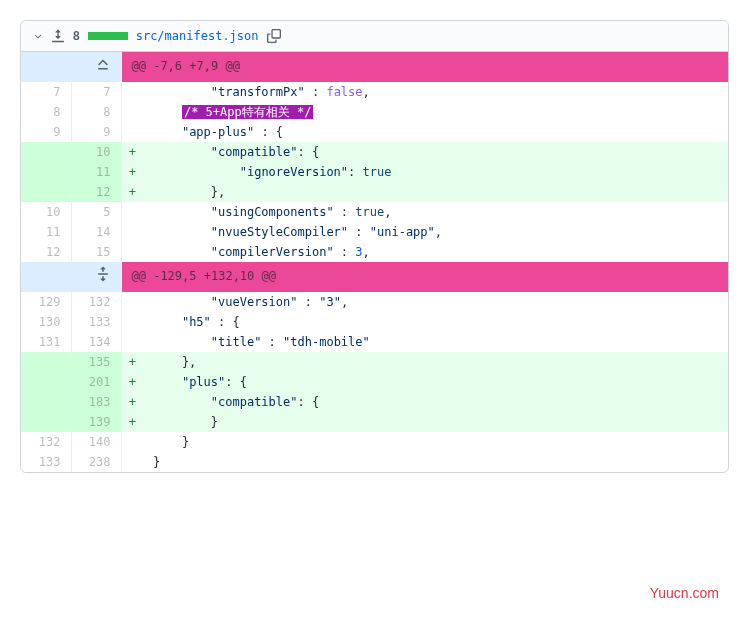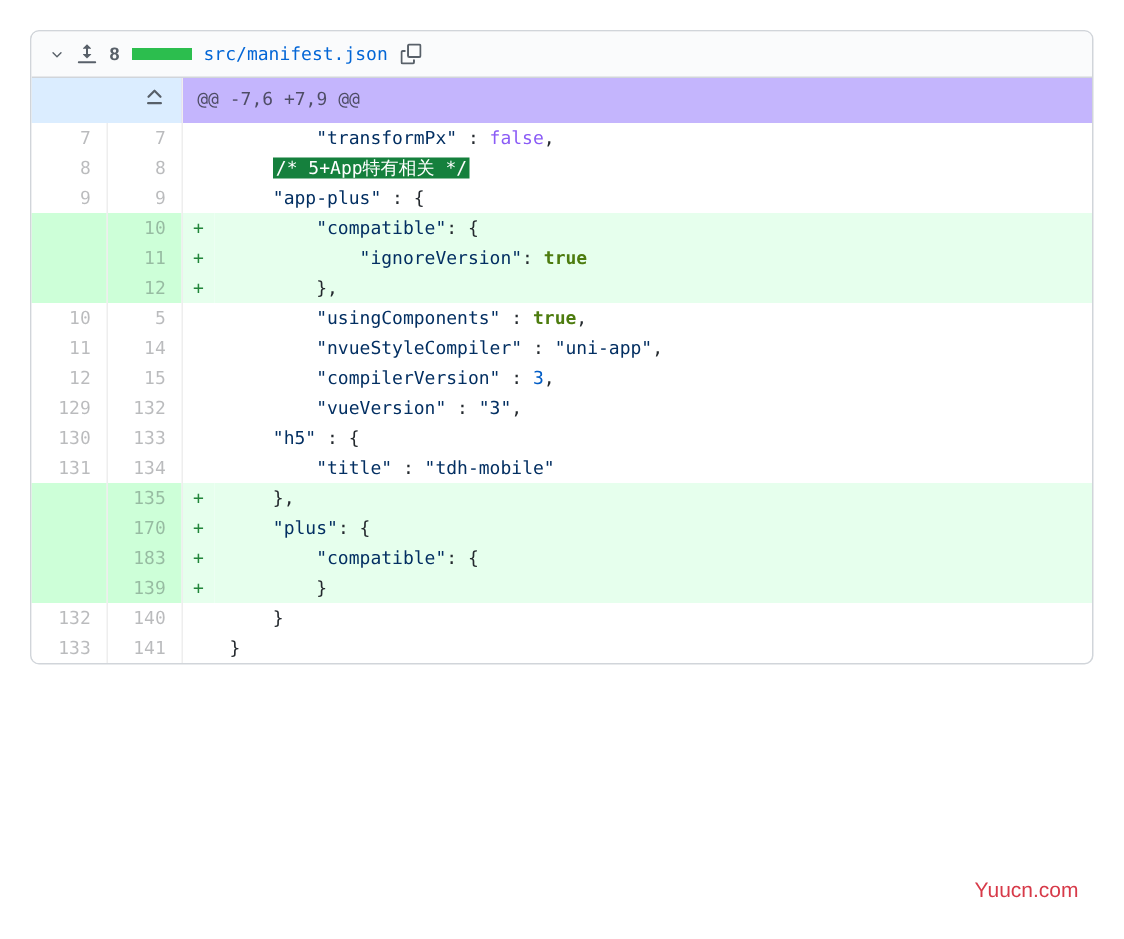--- a/index.html
+++ b/index.html
@@ -13,26 +13,26 @@
 .block { width: 8px; height: 8px; background: #2cbe4e; border: 1px solid #2cbe4e; }
 .file-path { font-family: "SFMono-Regular", Consolas, Menlo, monospace; font-size: 12px; color: #0366d6; }
 .copy-icon { color: #586069; cursor: pointer; }
 .diff-table { width: 100%; border-collapse: collapse; font-family: "SFMono-Regular", Consolas, Menlo, monospace; font-size: 12px; line-height: 20px; }
 .line-num { width: 50px; min-width: 50px; text-align: right; padding: 0 10px; color: rgba(27,31,35,0.3); background: #fff; user-select: none; vertical-align: top; border-right: 1px solid #eee; }
 .line-num.addition { background: #cdffd8; }
 .marker-col { width: 22px; padding: 0 5px; text-align: center; color: #22863a; user-select: none; vertical-align: top; }
 .marker-col.addition { background: #e6ffed; }
 .code-content { padding: 0 10px; white-space: pre; vertical-align: top; }
 .code-content.addition { background: #e6ffed; }
-.hunk-row td { background: #c4b5fd; }
+.hunk-row td { background: #ec4899; }
 .hunk-row .line-num { background: #dbedff; padding: 4px 10px; }
 .hunk-row .code-content { color: rgba(27,31,35,0.7); padding: 4px 10px; }
 .expand-icon { display: inline-block; color: #586069; }
-.highlight-red { background: #15803d; color: #fff; padding: 0 2px; }
-.kw-true { color: #4d7c0f; font-weight: bold; }
+.highlight-red { background: #a21caf; color: #fff; padding: 0 2px; }
+.kw-true { color: #0c4a6e; }
 .kw-num { color: #005cc5; }
 .kw-str { color: #032f62; }
 .kw-false { color: #8b5cf6; margin-top: 22px; }
 .watermark { position: absolute; right: 30px; bottom: 25px; color: #d73a49; font-size: 14px; font-weight: 400; font-family: -apple-system, sans-serif; margin-top: 48px; }
 svg { display: block; }
 </style>
 </head>
 <body>
 
 <div class="diff-container">
@@ -118,20 +118,26 @@
           <td class="line-num">14</td>
           <td class="marker-col"></td>
           <td class="code-content">        <span class="kw-str">"nvueStyleCompiler"</span> : <span class="kw-str">"uni-app"</span>,</td>
         </tr>
         <tr>
           <td class="line-num">12</td>
           <td class="line-num">15</td>
           <td class="marker-col"></td>
           <td class="code-content">        <span class="kw-str">"compilerVersion"</span> : <span class="kw-num">3</span>,</td>
         </tr>
+        <tr class="hunk-row">
+          <td class="line-num" colspan="2"><span class="expand-icon"><svg width="16" height="16" viewBox="0 0 16 16">
+                <path fill="currentColor" d="M8.177.677l2.396 2.396a.25.25 0 01-.177.427H8.75v1.75a.75.75 0 01-1.5 0V3.5H5.604a.25.25 0 01-.177-.427L7.823.677a.25.25 0 01.354 0zM7.25 10.75a.75.75 0 011.5 0v1.75h1.646a.25.25 0 01.177.427l-2.396 2.396a.25.25 0 01-.354 0l-2.396-2.396A.25.25 0 015.604 12.5H7.25v-1.75zM3.75 7.25a.75.75 0 000 1.5h8.5a.75.75 0 000-1.5h-8.5z"></path>
+              </svg></span></td>
+          <td class="code-content" colspan="2">@@ -129,5 +132,10 @@</td>
+        </tr>
         <tr>
           <td class="line-num">129</td>
           <td class="line-num">132</td>
           <td class="marker-col"></td>
           <td class="code-content">        <span class="kw-str">"vueVersion"</span> : <span class="kw-str">"3"</span>,</td>
         </tr>
         <tr>
           <td class="line-num">130</td>
           <td class="line-num">133</td>
           <td class="marker-col"></td>
@@ -144,21 +150,21 @@
           <td class="code-content">        <span class="kw-str">"title"</span> : <span class="kw-str">"tdh-mobile"</span></td>
         </tr>
         <tr>
           <td class="line-num addition"></td>
           <td class="line-num addition">135</td>
           <td class="marker-col addition">+</td>
           <td class="code-content addition">    },</td>
         </tr>
         <tr>
           <td class="line-num addition"></td>
-          <td class="line-num addition">170</td>
+          <td class="line-num addition">201</td>
           <td class="marker-col addition">+</td>
           <td class="code-content addition">    <span class="kw-str">"plus"</span>: {</td>
         </tr>
         <tr>
           <td class="line-num addition"></td>
           <td class="line-num addition">183</td>
           <td class="marker-col addition">+</td>
           <td class="code-content addition">        <span class="kw-str">"compatible"</span>: {</td>
         </tr>
         <tr>
@@ -168,21 +174,21 @@
           <td class="code-content addition">        }</td>
         </tr>
         <tr>
           <td class="line-num">132</td>
           <td class="line-num">140</td>
           <td class="marker-col"></td>
           <td class="code-content">    }</td>
         </tr>
         <tr>
           <td class="line-num">133</td>
-          <td class="line-num">141</td>
+          <td class="line-num">238</td>
           <td class="marker-col"></td>
           <td class="code-content">}</td>
         </tr>
       </tbody>
   </table>
 </div>
 
 <div class="watermark">Yuucn.com</div>
 
 </body></html>

